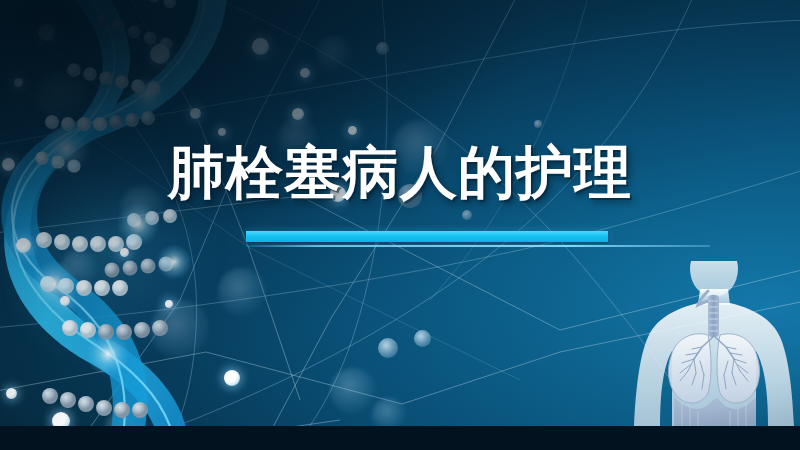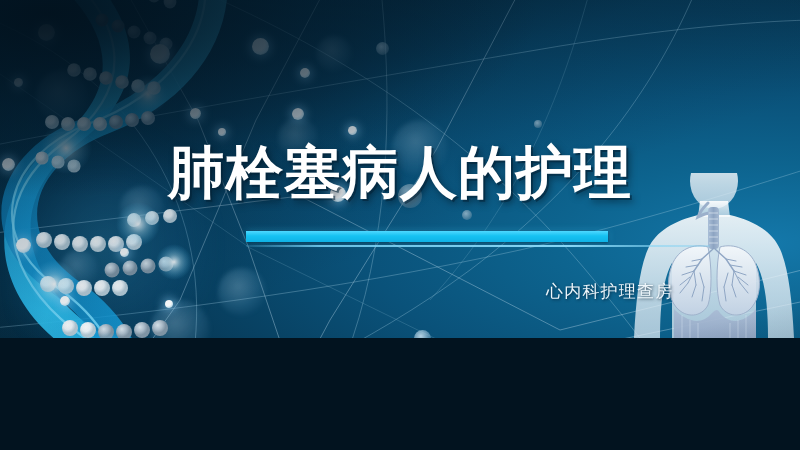--- a/index.html
+++ b/index.html
@@ -3,21 +3,21 @@
 <meta charset="utf-8">
 <title>肺栓塞病人的护理</title>
 <style>
   html,body{margin:0;padding:0;background:#02131f;}
   body{
     font-family:"Liberation Sans","DejaVu Sans",sans-serif;
     -webkit-font-smoothing:antialiased;
   }
   #slide{
     position:relative;
-    width:800px;height:338px;
+    width:800px;height:426px;
     overflow:hidden;
     background:#a21caf;
   }
 
   
   .bg-base{
     position:absolute;inset:0;
     background:
       radial-gradient(120% 105% at 96% 72%, #1478aa 0%, #0d648f 22%, #0a527a 42%, #073a58 66%, #04202f 100%);
   }
@@ -469,15 +469,14 @@
 
   <div class="bg-tint"></div>
   <div class="bg-vignette"></div>
 
   <div class="title-wrap">
     <div class="title">肺栓塞病人的护理</div>
   </div>
   <div class="rule-thick"></div>
   <div class="rule-thin"></div>
 
-  <div class="subtitle">心内科护理查房</div>
 
 </div>
 
 </body></html>

